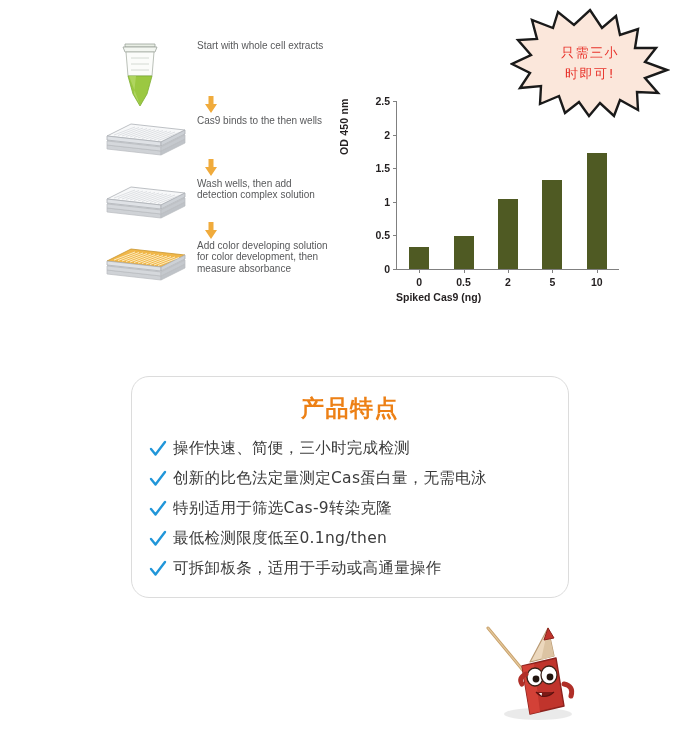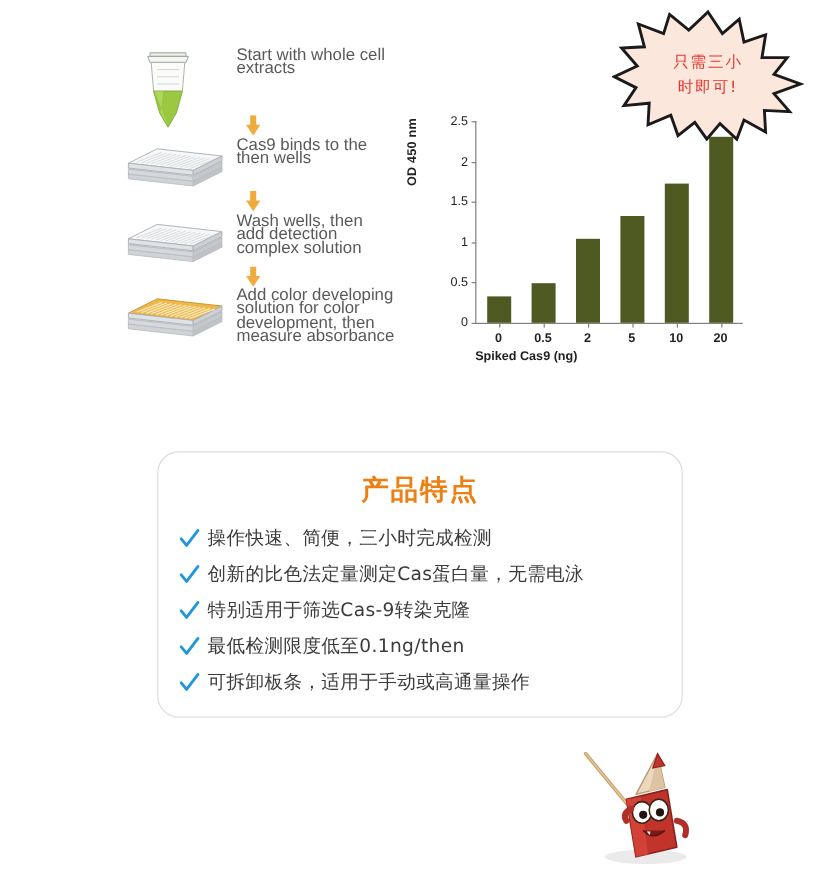--- a/index.html
+++ b/index.html
@@ -41,21 +41,21 @@
     position: absolute;
     left: 0;
     top: 0;
     width: 82px;
   }
   .wf-text {
     position: absolute;
     left: 92px;
     top: 0;
     width: 132px;
-    font-size: 14px;
+    font-size: 10px;
     line-height: 11.4px;
     color: #58595b;
     font-family: "Liberation Sans", "DejaVu Sans", sans-serif;
   }
   .wf-arrow {
     position: absolute;
     left: 98px;
     width: 16px;
     height: 18px;
   }
@@ -94,21 +94,21 @@
     height: 168px;
     border-left: 1.6px solid #808080;
     border-bottom: 1.6px solid #808080;
     box-sizing: content-box;
   }
   .ytick {
     position: absolute;
     right: 100%;
     transform: translateY(-50%);
     font-size: 10.5px;
-    font-weight: normal;
+    font-weight: bold;
     color: #231f20;
     padding-right: 7px;
     white-space: nowrap;
   }
   .ytick-mark {
     position: absolute;
     right: 100%;
     width: 4px;
     height: 0;
     border-top: 1.4px solid #808080;
@@ -444,25 +444,20 @@
           </div>
           <div class="bar-col">
             <div class="bar" style="height: 89.376px; background: rgb(79, 90, 35);"></div>
             <div class="xtick-mark"></div>
             <div class="xtick-label">5</div>
           </div>
           <div class="bar-col">
             <div class="bar" style="height: 115.584px; background: rgb(79, 90, 35);"></div>
             <div class="xtick-mark"></div>
             <div class="xtick-label">10</div>
-          </div>
-          <div class="bar-col">
-            <div class="bar" style="height: 154.56px; background: rgb(79, 90, 35);"></div>
-            <div class="xtick-mark"></div>
-            <div class="xtick-label">20</div>
           </div>
         </div>
     </div>
 
     <div id="x-axis-title">Spiked Cas9 (ng)</div>
   </div>
 
   <div id="starburst">
     <svg width="160" height="110" viewBox="0 0 160 110">
       <polygon points="80,2 92,20 106,8 110,27 128,21 125,40 146,40 135,54 157,62 135,70 148,85 127,84 128,102 110,92 104,108 90,95 79,108 69,94 55,105 49,88 30,96 31,78 10,80 20,65 2,56 21,47 8,32 27,31 22,12 43,20 48,4 64,17 Z" fill="#fbe7db" stroke="#1a1a1a" stroke-width="2.4" stroke-linejoin="miter"></polygon>

